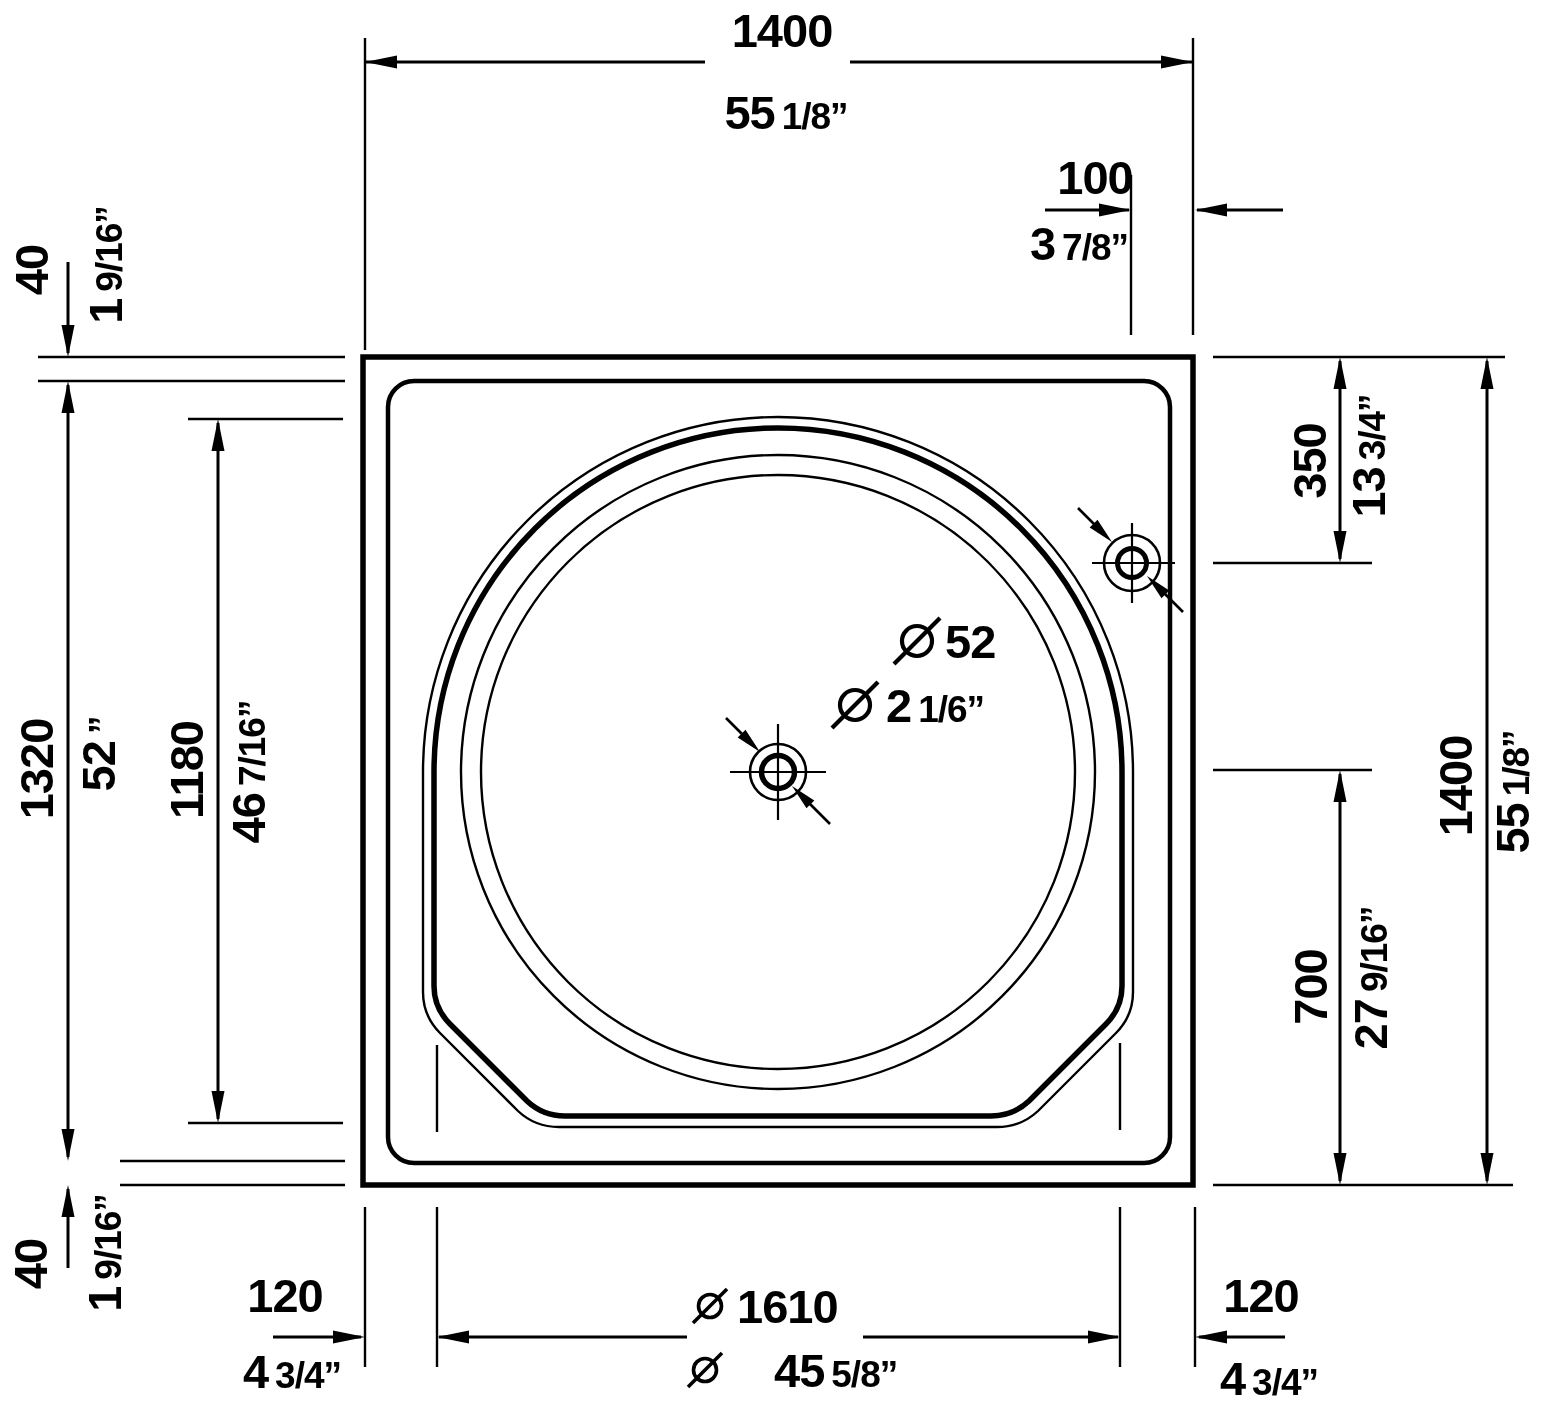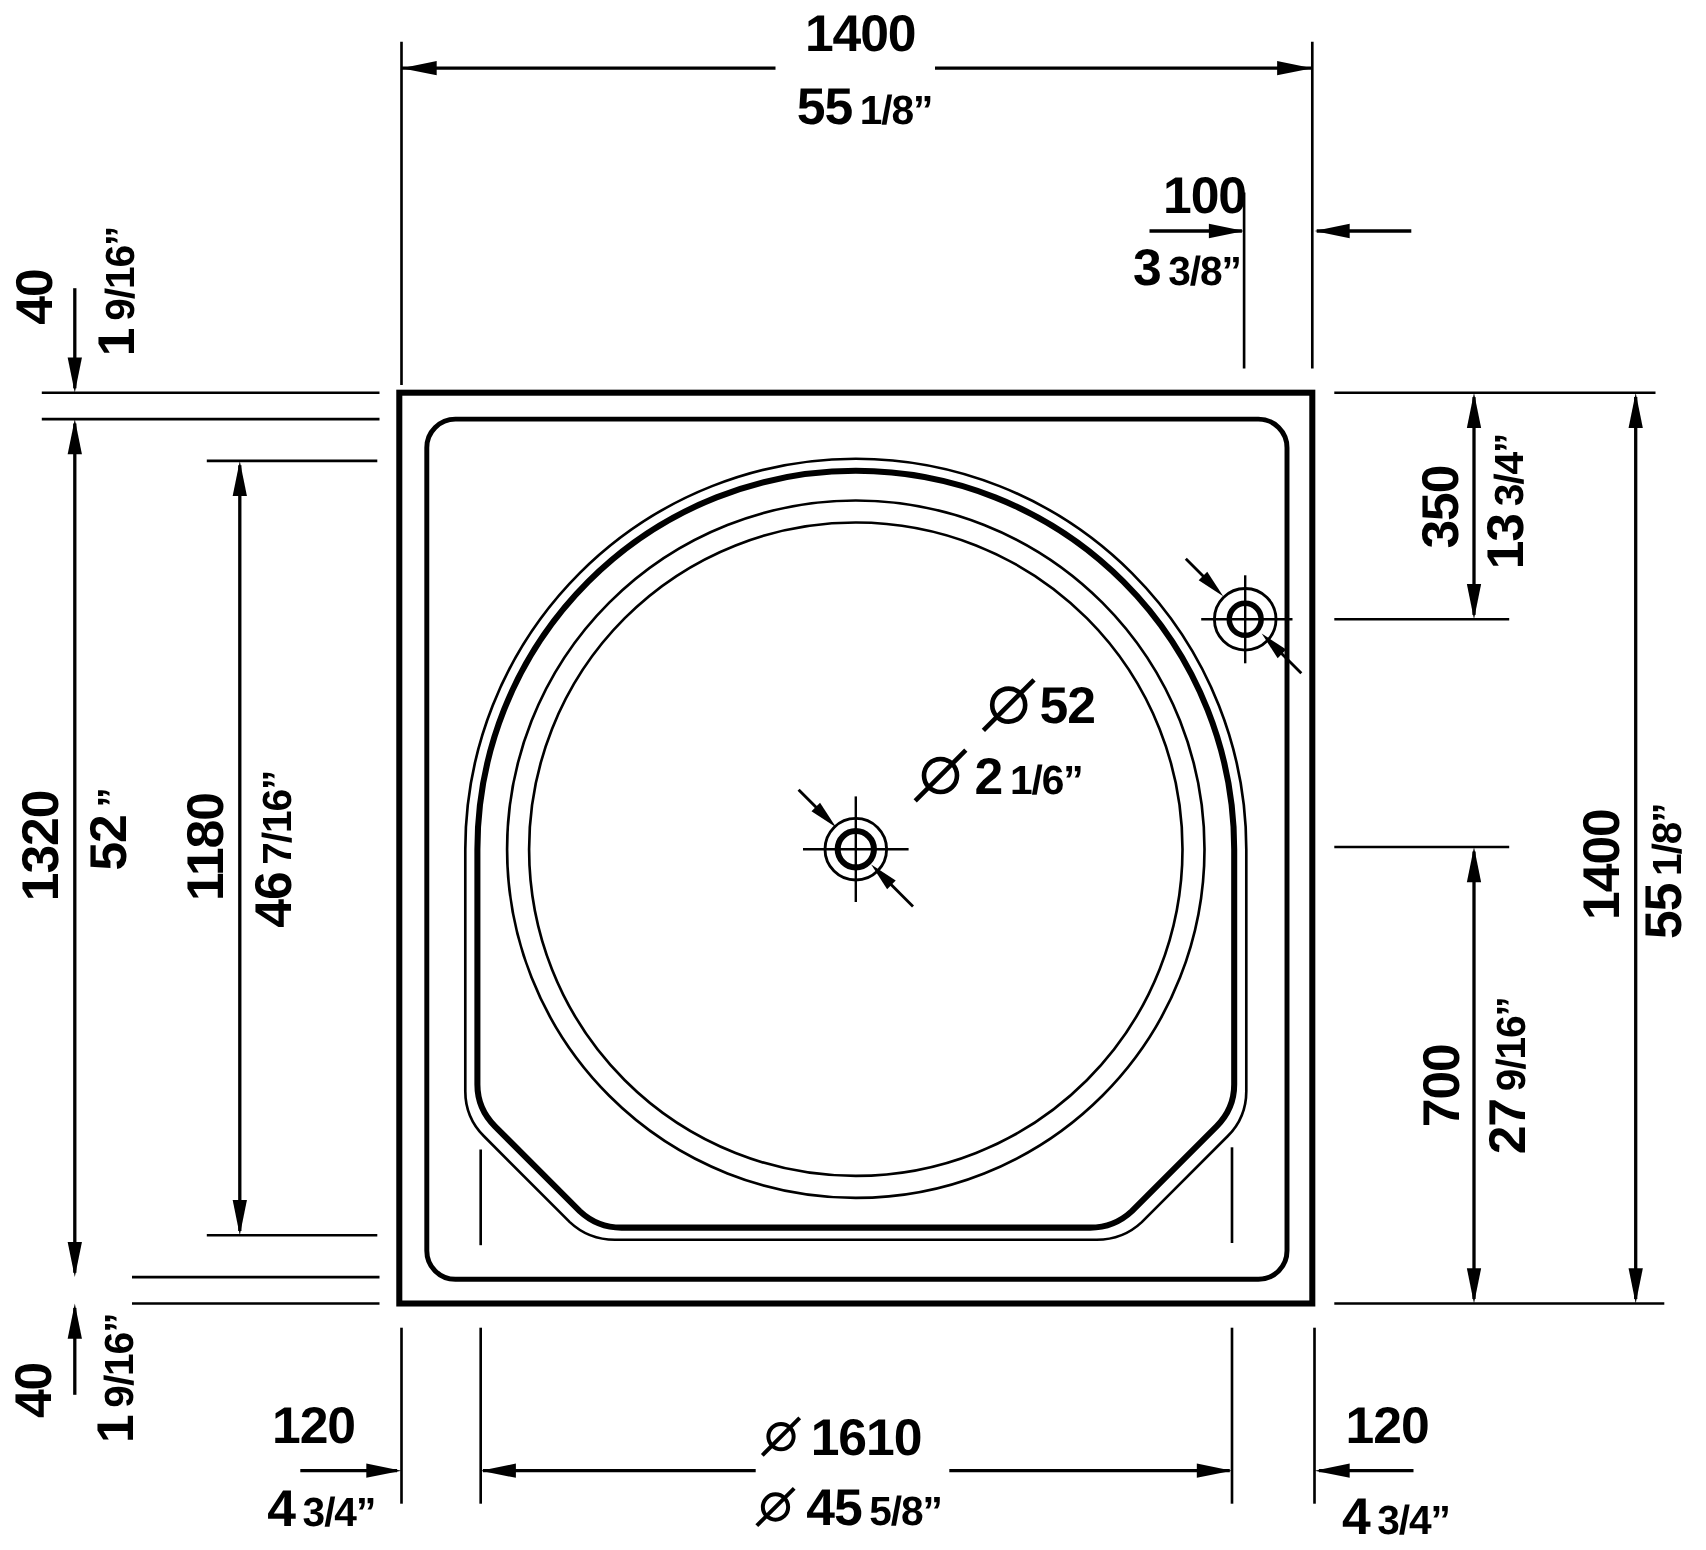--- a/index.html
+++ b/index.html
@@ -153,43 +153,43 @@
         <line x1="693" y1="1323" x2="727" y2="1289"></line>
       </g>
       <g stroke-width="3.6">
         <circle cx="705" cy="1370" r="11.5"></circle>
         <line x1="688" y1="1387" x2="722" y2="1353"></line>
       </g>
     </g>
   </svg>
 
   <div class="lbl" style="left:782px;top:30px"><span class="w">1400</span></div>
-  <div class="lbl" style="left:786px;top:96px"><span class="w">55</span><span class="f">1/8”</span></div>
+  <div class="lbl" style="left:786px;top:112px"><span class="w">55</span><span class="f">1/8”</span></div>
   <div class="lbl" style="left:1095px;top:177px"><span class="w">100</span></div>
-  <div class="lbl" style="left:1079px;top:243px"><span class="w">3</span><span class="f">3/8”</span></div>
+  <div class="lbl" style="left:1079px;top:243px"><span class="w">3</span><span class="f">7/8”</span></div>
 
   <div class="lbl v" style="left:31px;top:270px"><span class="w">40</span></div>
   <div class="lbl v" style="left:105px;top:265px"><span class="w">1</span><span class="f">9/16”</span></div>
   <div class="lbl v" style="left:36px;top:769px"><span class="w">1320</span></div>
   <div class="lbl v" style="left:98px;top:754px"><span class="w">52</span><span class="f">”</span></div>
   <div class="lbl v" style="left:186px;top:770px"><span class="w">1180</span></div>
   <div class="lbl v" style="left:248px;top:772px"><span class="w">46</span><span class="f">7/16”</span></div>
   <div class="lbl v" style="left:30px;top:1264px"><span class="w">40</span></div>
   <div class="lbl v" style="left:104px;top:1253px"><span class="w">1</span><span class="f">9/16”</span></div>
 
   <div class="lbl v" style="left:1309px;top:461px"><span class="w">350</span></div>
   <div class="lbl v" style="left:1368px;top:456px"><span class="w">13</span><span class="f">3/4”</span></div>
   <div class="lbl v" style="left:1310px;top:987px"><span class="w">700</span></div>
   <div class="lbl v" style="left:1370px;top:978px"><span class="w">27</span><span class="f">9/16”</span></div>
   <div class="lbl v" style="left:1455px;top:786px"><span class="w">1400</span></div>
   <div class="lbl v" style="left:1512px;top:792px"><span class="w">55</span><span class="f">1/8”</span></div>
 
   <div class="lbl" style="left:285px;top:1295px"><span class="w">120</span></div>
   <div class="lbl" style="left:292px;top:1371px"><span class="w">4</span><span class="f">3/4”</span></div>
   <div class="lbl anchor-left" style="left:737px;top:1306px"><span class="w">1610</span></div>
-  <div class="lbl anchor-left" style="left:733px;top:1370px"><span class="w">45</span><span class="f">5/8”</span></div>
+  <div class="lbl anchor-left" style="left:774px;top:1370px"><span class="w">45</span><span class="f">5/8”</span></div>
   <div class="lbl" style="left:1261px;top:1295px"><span class="w">120</span></div>
   <div class="lbl" style="left:1269px;top:1378px"><span class="w">4</span><span class="f">3/4”</span></div>
 
   <div class="lbl anchor-left" style="left:945px;top:641px"><span class="w">52</span></div>
   <div class="lbl anchor-left" style="left:886px;top:705px"><span class="w">2</span><span class="f">1/6”</span></div>
 
 </div>
 
 </body></html>

